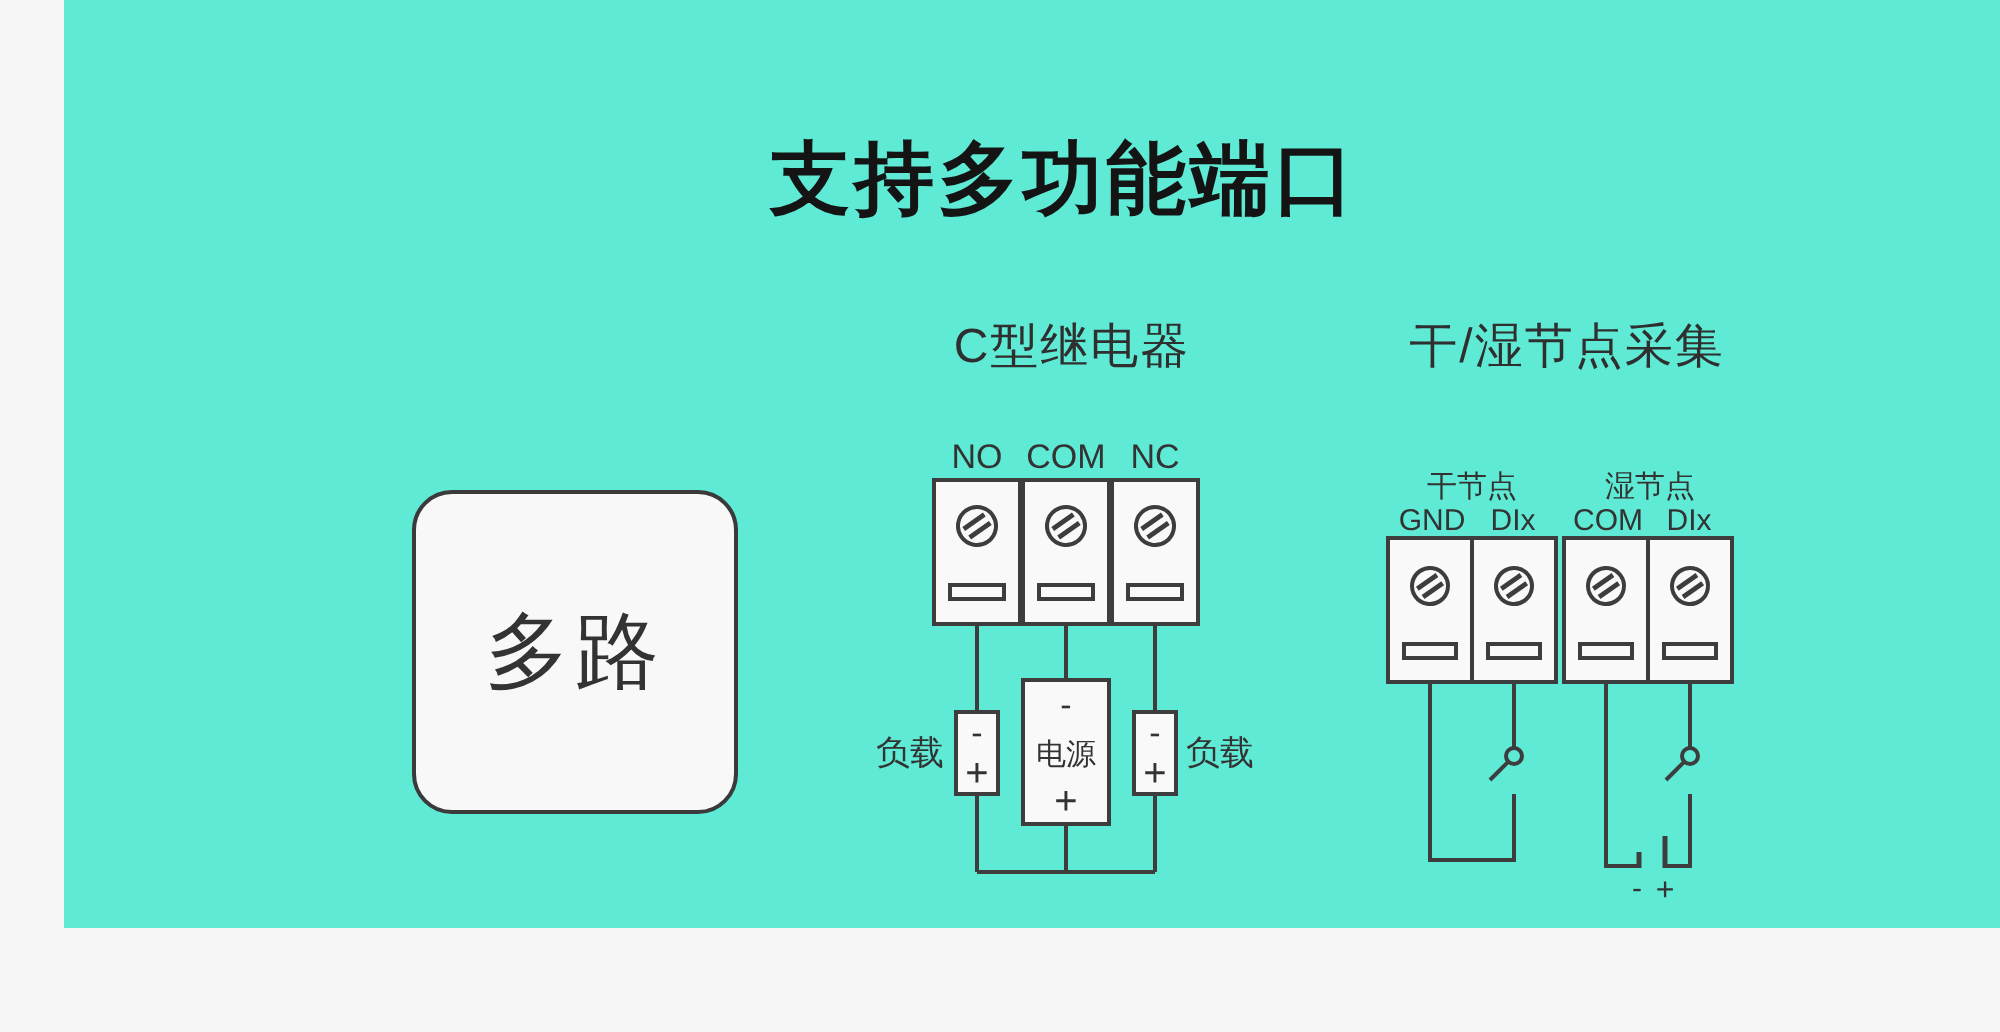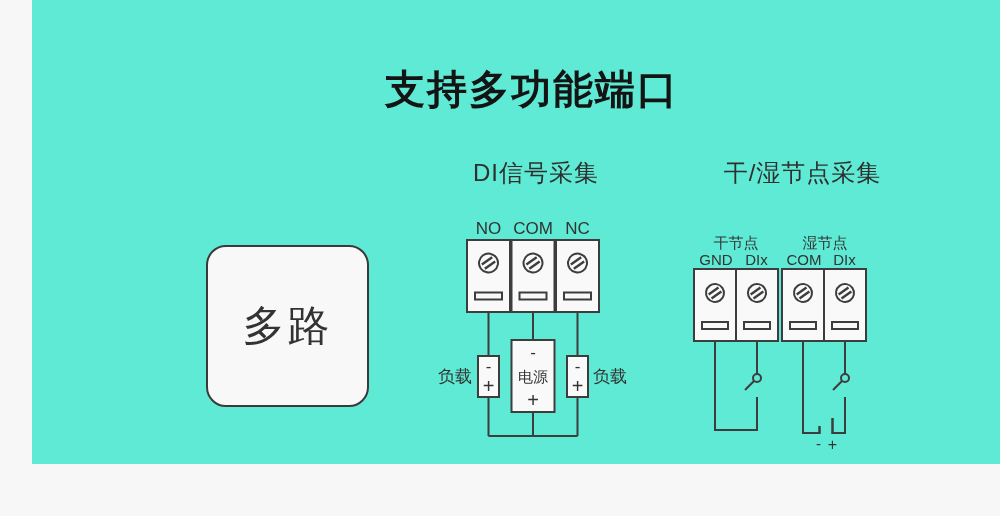--- a/index.html
+++ b/index.html
@@ -16,21 +16,21 @@
     position:absolute;left:0;top:62px;width:1000px;
     text-align:center;font-size:40px;font-weight:700;
     color:#141414;letter-spacing:2px;
   }
   .sec-header{
     position:absolute;top:157px;text-align:center;
     font-size:24px;color:#2f2f2f;letter-spacing:1px;
   }
   .hdr-di{left:162px;width:180px;}
   .hdr-relay{left:414px;width:180px;}
-  .hdr-contacts{left:680px;width:181px;}
+  .hdr-contacts{left:661px;width:181px;}
   .feature-box{
     position:absolute;left:174px;top:245px;width:163px;height:162px;
     box-sizing:border-box;border:2px solid #3a3a3a;border-radius:20px;
     display:flex;flex-direction:column;align-items:center;justify-content:center;
     color:#333;background:#f8f8f8;
   }
   .feature-line1{font-size:42px;line-height:50px;letter-spacing:3px;}
   .feature-line2{font-size:23px;line-height:30px;}
   svg{position:absolute;overflow:visible;}
   svg text{fill:#333;font-family:"Liberation Sans","DejaVu Sans",sans-serif;}
@@ -41,21 +41,21 @@
   .slot{stroke:#3d3d3d;stroke-width:2;fill:none;}
   .plate{stroke:#3d3d3d;stroke-width:2.5;fill:none;}
 </style>
 </head>
 <body>
 
 <div class="canvas">
 
   <div class="title">支持多功能端口</div>
 
-  <div class="sec-header hdr-relay">DI信号采集</div>
+  <div class="sec-header hdr-relay">C型继电器</div>
   <div class="sec-header hdr-contacts">干/湿节点采集</div>
 
   <div class="feature-box">
     <div class="feature-line1">多路</div>
   </div>
 
   <svg style="left:400px;top:215px;" width="220" height="245" viewBox="400 215 220 245">
 
     <text x="456.5" y="234" font-size="17" text-anchor="middle">NO</text>
     <text x="501" y="234" font-size="17" text-anchor="middle">COM</text>

